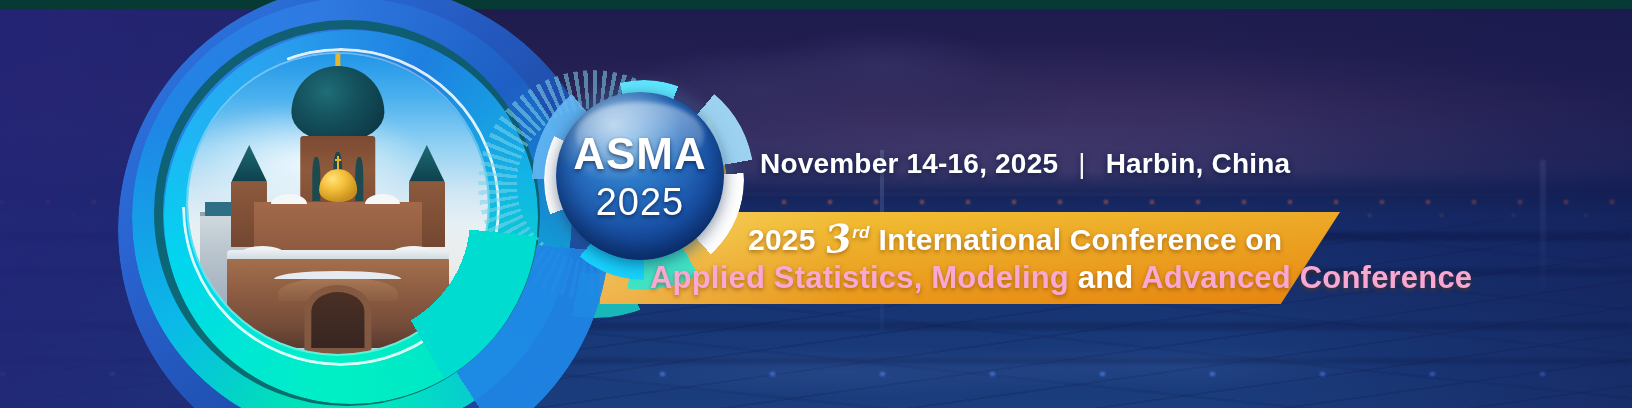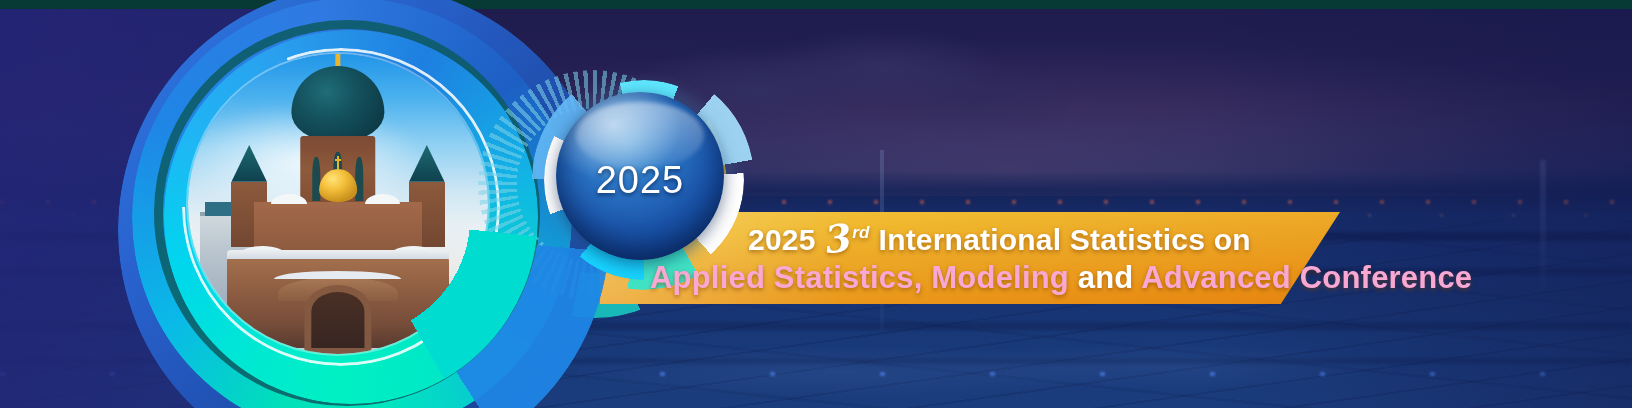--- a/index.html
+++ b/index.html
@@ -556,31 +556,37 @@
   <div class="band-arc ba2"></div>
 
   <div class="logo">
     <div class="logo-halo"></div>
     <div class="logo-arcs2"></div>
     <div class="logo-arcs"></div>
     <div class="logo-sphere">
       <div class="logo-gloss"></div>
     </div>
     <div class="logo-text">
+      <span class="logo-asma">ASMA</span>
       <span class="logo-year">2025</span>
     </div>
   </div>
 
+  <div class="dateline">
+    <span>November 14-16, 2025</span>
+    <span class="sep">|</span>
+    <span>Harbin, China</span>
+  </div>
 
   <div class="title-wrap">
     <div class="title-line1">
       <span>2025</span>
       <span class="ord-num">3</span>
       <span class="ord-suffix">rd</span>
-      <span>International Statistics on</span>
+      <span>International Conference on</span>
     </div>
     <div class="title-line2">
       <span class="t-yellow">Applied Statistics, Modeling</span>
       <span class="t-white">and</span>
       <span class="t-yellow">Advanced Conference</span>
     </div>
   </div>
 
 </div>
 

